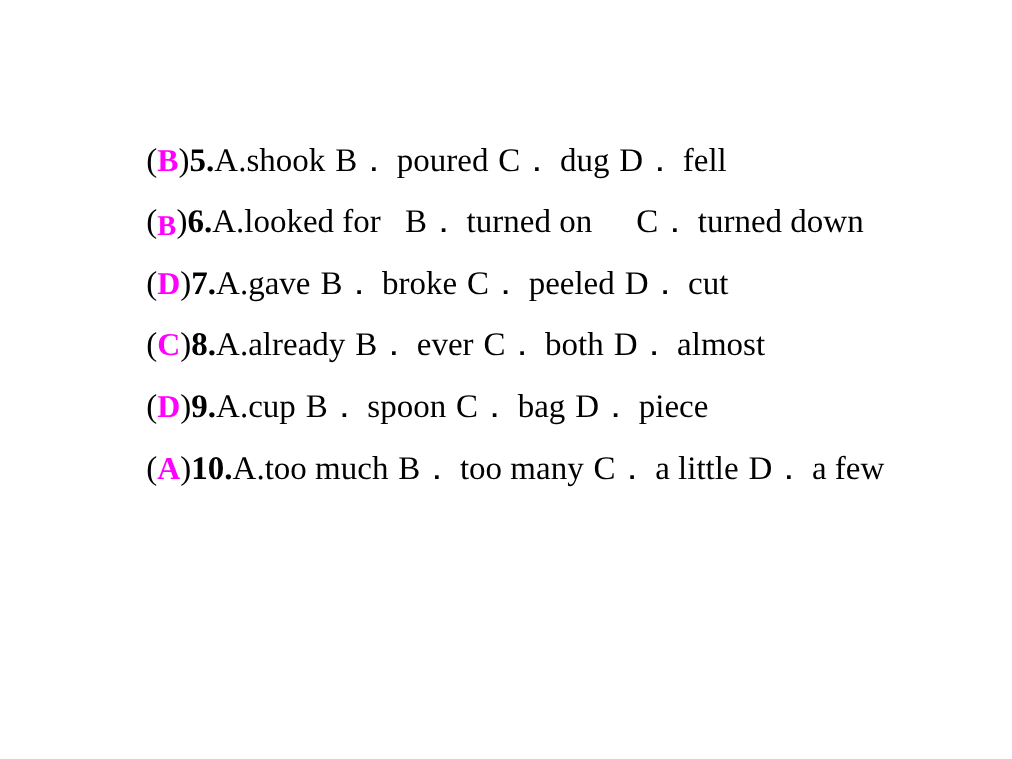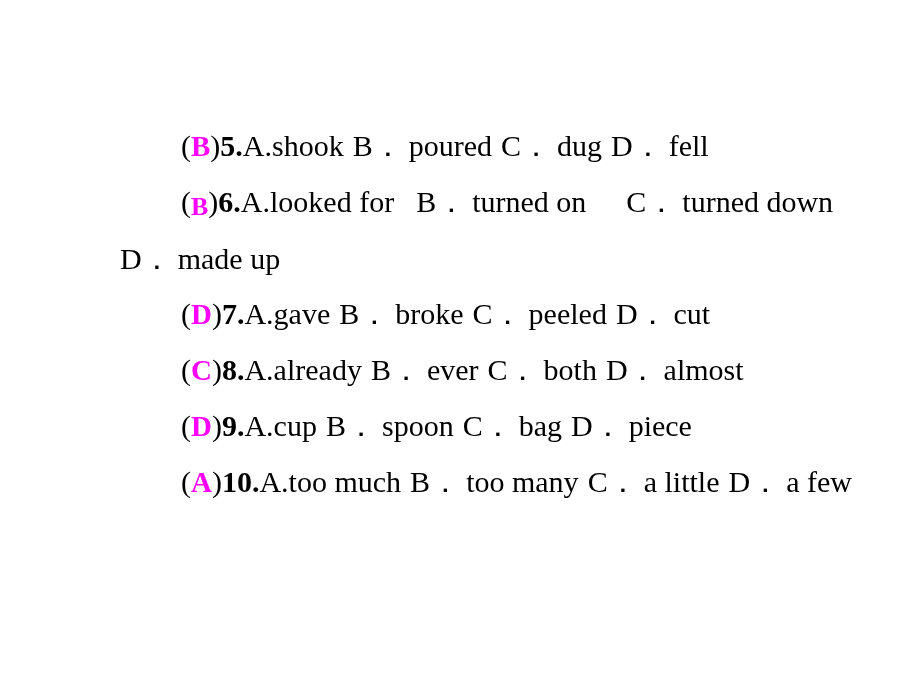--- a/index.html
+++ b/index.html
@@ -22,21 +22,20 @@
     height: 690px;
     background: #ffffff;
   }
 
   
   .body-block {
     position: absolute;
     left: 72px;
     top: 118px;
     width: 800px;
-    margin-left: 48px;
   }
 
   .q-line {
     font-size: 30px;
     line-height: 55px;
     white-space: nowrap;
     color: #000000;
     text-indent: 61px;          
   }
 
@@ -95,23 +94,20 @@
   <div class="body-block">
 
     <div class="q-line">
       <span class="paren">(</span><span class="answer">B</span><span class="paren">)</span><span class="qnum">5.</span><span class="opt">A.shook</span><span class="gap-sm"></span><span class="opt">B</span><span class="fwdot">．</span><span class="opt">poured</span><span class="gap-sm"></span><span class="opt">C</span><span class="fwdot">．</span><span class="opt">dug</span><span class="gap-sm"></span><span class="opt">D</span><span class="fwdot">．</span><span class="opt">fell</span>
     </div>
 
     <div class="q-line">
       <span class="paren">(</span><span class="answer shift-down">B</span><span class="paren">)</span><span class="qnum">6.</span><span class="opt">A.looked for</span><span class="gap-md"></span><span class="opt">B</span><span class="fwdot">．</span><span class="opt">turned on</span><span class="gap-lg"></span><span class="opt">C</span><span class="fwdot">．</span><span class="opt">turned down</span>
     </div>
 
-    <div class="q-line continuation">
-      <span class="opt">D</span><span class="fwdot">．</span><span class="opt">made up</span>
-    </div>
 
     <div class="q-line">
       <span class="paren">(</span><span class="answer">D</span><span class="paren">)</span><span class="qnum">7.</span><span class="opt">A.gave</span><span class="gap-sm"></span><span class="opt">B</span><span class="fwdot">．</span><span class="opt">broke</span><span class="gap-sm"></span><span class="opt">C</span><span class="fwdot">．</span><span class="opt">peeled</span><span class="gap-sm"></span><span class="opt">D</span><span class="fwdot">．</span><span class="opt">cut</span>
     </div>
 
     <div class="q-line">
       <span class="paren">(</span><span class="answer">C</span><span class="paren">)</span><span class="qnum">8.</span><span class="opt">A.already</span><span class="gap-sm"></span><span class="opt">B</span><span class="fwdot">．</span><span class="opt">ever</span><span class="gap-sm"></span><span class="opt">C</span><span class="fwdot">．</span><span class="opt">both</span><span class="gap-sm"></span><span class="opt">D</span><span class="fwdot">．</span><span class="opt">almost</span>
     </div>
 
     <div class="q-line">

